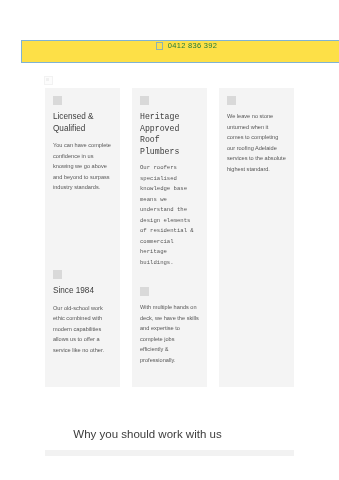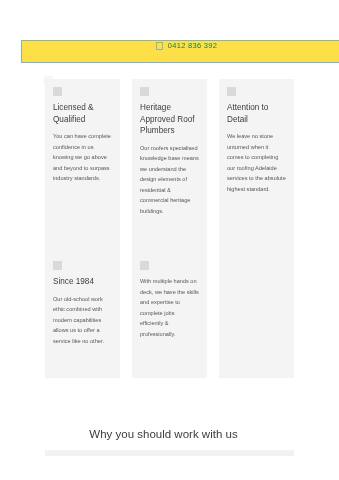--- a/index.html
+++ b/index.html
@@ -75,21 +75,21 @@
     top: 1px;
     width: 3px;
     height: 3px;
     background: #f0f0f0;
   }
 
   
   .cards {
     position: absolute;
     left: 45px;
-    top: 79px;
+    top: 88px;
     width: 249px;
     display: flex;
     gap: 12px;
   }
   .card-col {
     width: 77px;
     background: #f4f4f4;
     display: flex;
     flex-direction: column;
   }
@@ -119,30 +119,30 @@
     color: #575757;
     margin: 0;
   }
 
   
   .row-gap-a { height: 11px; }
   .row-gap-b { height: 11px; }
   .row-gap-c { height: 11px; }
 
   .col1 .slotA { min-height: 163px; }
-  .col2 .slotA { min-height: 163px; }
+  .col2 .slotA { min-height: 163px; font-family: Liberation Mono, monospace; }
   .col3 .slotA { min-height: 163px; }
   .col-bottom-pad { height: 10px; }
 
   .card-col { min-height: 299px; }
 
   
   .section-heading {
     position: absolute;
-    left: 16px;
+    left: 0;
     top: 428px;
     width: 295px;
     text-align: center;
     font-size: 11.5px;
     color: #3c3c3c;
     font-weight: 400;
   }
   .heading-rule {
     position: absolute;
     left: 45px;
@@ -195,21 +195,20 @@
         <div class="card-icon"></div>
         <p class="card-body">With multiple hands on deck, we have the skills and expertise to complete jobs efficiently &amp; professionally.</p>
       </div>
       <div class="card-spacer"></div>
       <div class="col-bottom-pad"></div>
     </div>
 
     <div class="card-col col3">
       <div class="card first slotA">
         <div class="card-icon"></div>
-        <h3 class="card-title">Attention to Detail</h3>
         <p class="card-body">We leave no stone unturned when it comes to completing our roofing Adelaide services to the absolute highest standard.</p>
       </div>
       <div class="row-gap-c"></div>
       <div class="card-spacer"></div>
       <div class="col-bottom-pad"></div>
     </div>
 
   </div>
 
   <div class="section-heading">Why you should work with us</div>

